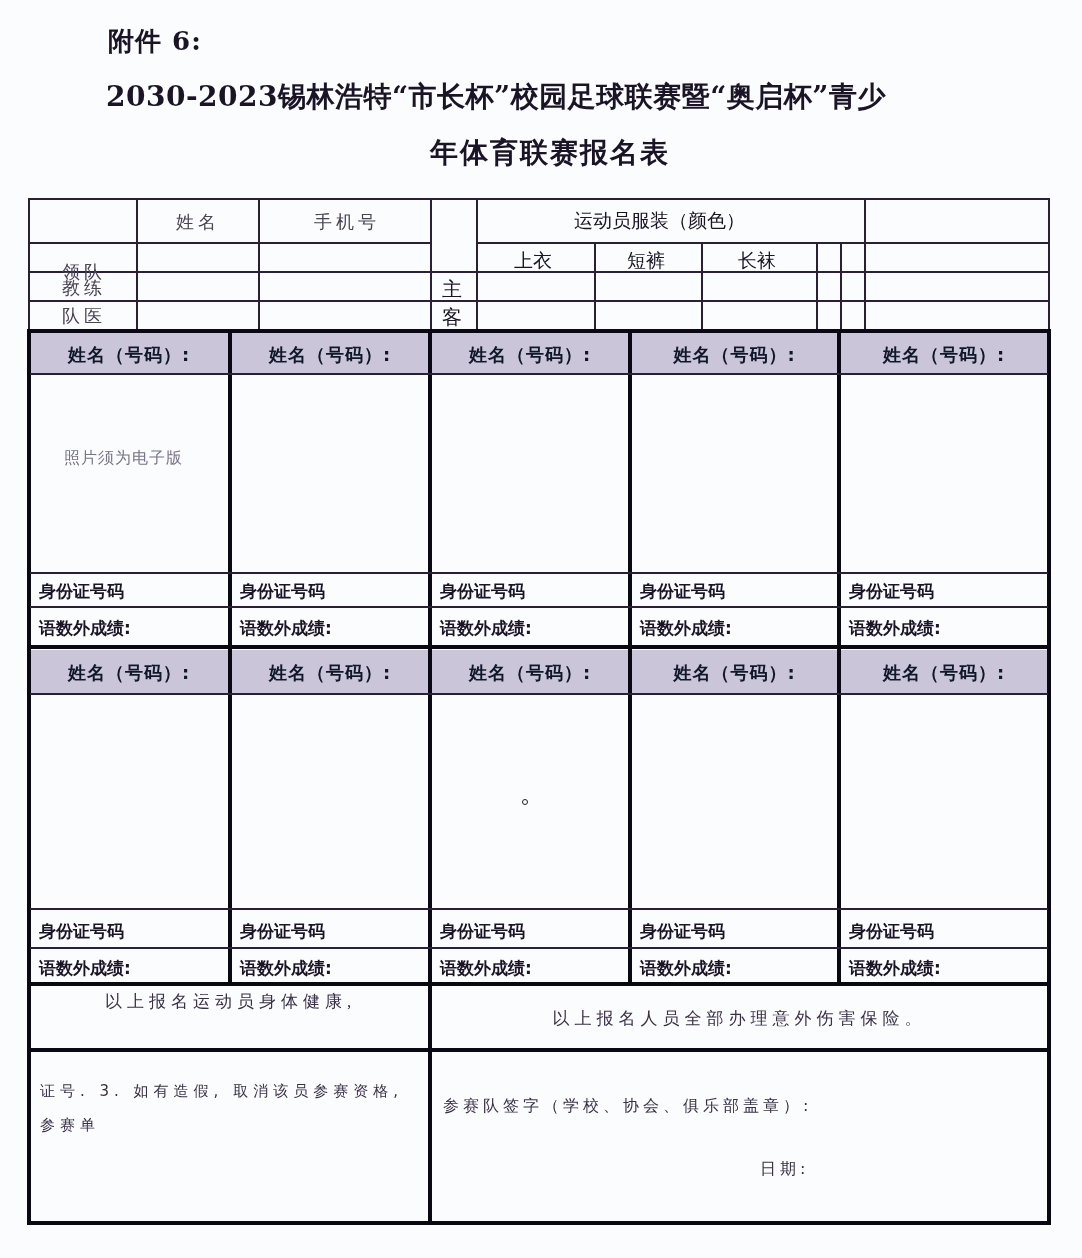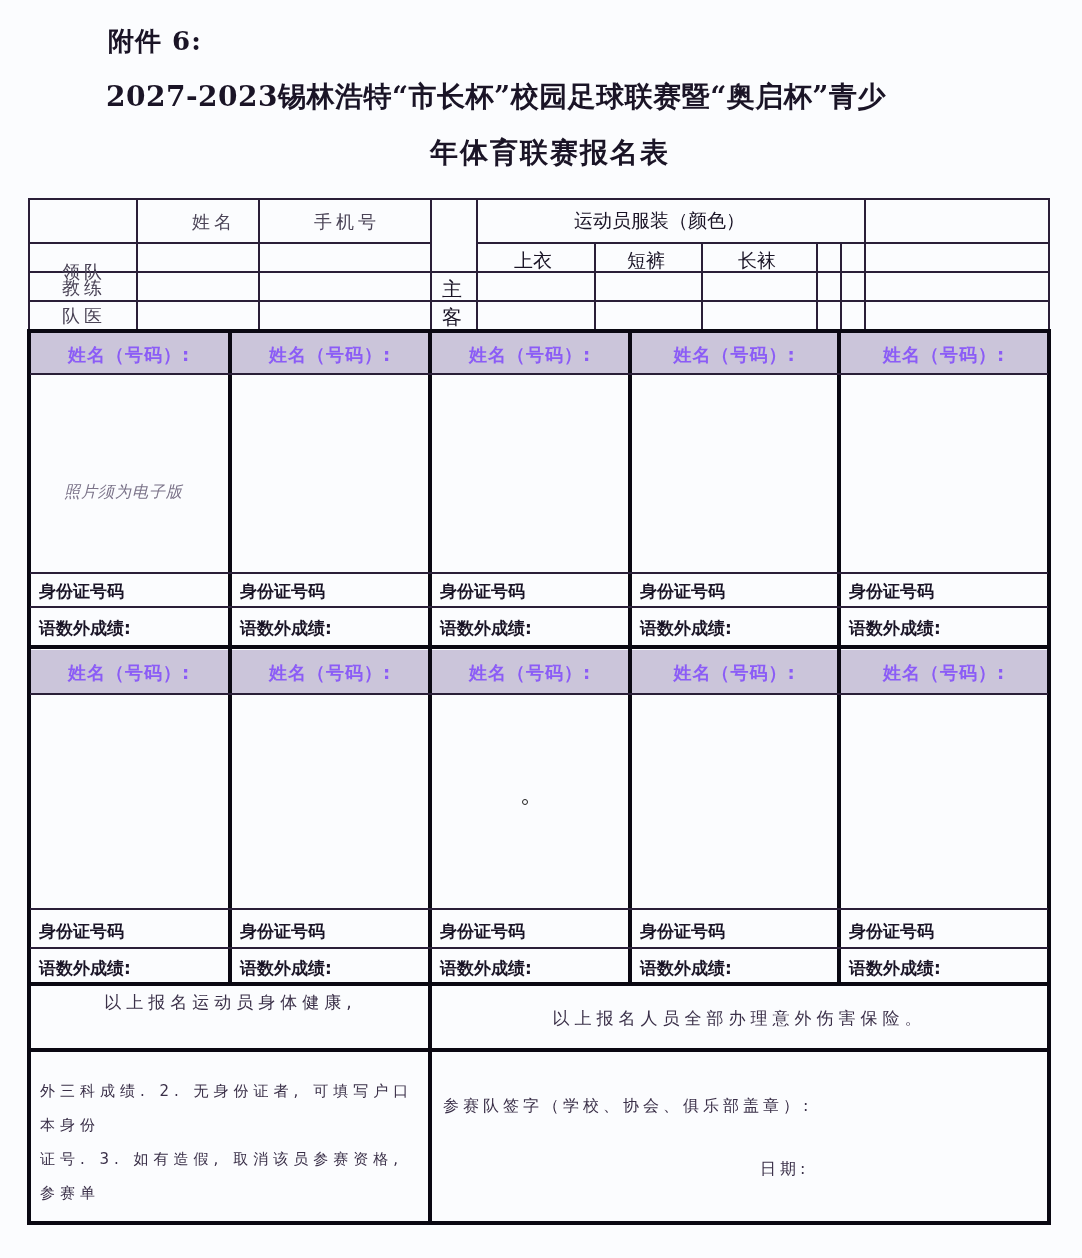--- a/index.html
+++ b/index.html
@@ -14,34 +14,34 @@
   
   .hl { position: absolute; height: 2px; background: #2a1f38; }
   .vl { position: absolute; width: 2px; background: #2a1f38; }
   .thk-h { position: absolute; height: 4px; background: #0a0812; }
   .thk-v { position: absolute; width: 4px; background: #0a0812; }
 
   .lbl-light { position: absolute; font-size: 18px; color: #4a4356; letter-spacing: 4px; }
   .lbl-dark { position: absolute; font-size: 20px; color: #1a1426; letter-spacing: 1px; }
 
   .hdr-band { position: absolute; background: #cbc5da; }
-  .hdr-text { position: absolute; font-size: 18px; font-weight: bold; text-align: center; letter-spacing: 1px; color: #8b5cf6; }
+  .hdr-text { position: absolute; font-size: 18px; font-weight: bold; text-align: center; letter-spacing: 1px; color: #0f172a; }
   .field-text { position: absolute; font-size: 17px; font-weight: bold; color: #1a1426; white-space: nowrap; }
   .note { position: absolute; font-size: 15px; color: #3a2f48; letter-spacing: 5px; line-height: 34px; }
   .center-note { position: absolute; font-size: 17px; color: #3a2f48; letter-spacing: 5px; text-align: center; line-height: 32px; }
   .photo-hint { position: absolute; font-size: 16px; color: #7a7288; letter-spacing: 1px; }
   .dot { position: absolute; width: 6px; height: 6px; border: 1.5px solid #222; border-radius: 50%; }
 </style>
 </head>
 <body>
 
 <div>
 
   <div class="abs attach">附件 6:</div>
-  <div class="abs title1">2027-2023锡林浩特“市长杯”校园足球联赛暨“奥启杯”青少</div>
+  <div class="abs title1">2030-2023锡林浩特“市长杯”校园足球联赛暨“奥启杯”青少</div>
   <div class="abs title2">年体育联赛报名表</div>
 
   <div>
 
     <div class="hl" style="left:28px; top:198px; width:1022px;"></div>
     <div class="hl" style="left:28px; top:242px; width:403px;"></div>
     <div class="hl" style="left:477px; top:242px; width:573px;"></div>
     <div class="hl" style="left:28px; top:271px; width:1022px;"></div>
     <div class="hl" style="left:28px; top:300px; width:1022px;"></div>
 
@@ -50,21 +50,21 @@
     <div class="vl" style="left:258px; top:198px; height:132px;"></div>
     <div class="vl" style="left:430px; top:198px; height:132px;"></div>
     <div class="vl" style="left:476px; top:198px; height:132px;"></div>
     <div class="vl" style="left:594px; top:242px; height:88px;"></div>
     <div class="vl" style="left:701px; top:242px; height:88px;"></div>
     <div class="vl" style="left:816px; top:242px; height:88px;"></div>
     <div class="vl" style="left:840px; top:242px; height:88px;"></div>
     <div class="vl" style="left:864px; top:198px; height:132px;"></div>
     <div class="vl" style="left:1048px; top:198px; height:132px;"></div>
 
-    <div class="lbl-light" style="left:192px; top:210px;">姓名</div>
+    <div class="lbl-light" style="left:176px; top:210px;">姓名</div>
     <div class="lbl-light" style="left:314px; top:210px;">手机号</div>
 
     <div class="lbl-light" style="left:62px; top:260px;">领队</div>
     <div class="lbl-light" style="left:62px; top:276px;">教练</div>
     <div class="lbl-light" style="left:62px; top:304px;">队医</div>
 
     <div class="abs" style="left:138px; top:244px; width:120px; height:27px;"></div>
     <div class="abs" style="left:260px; top:244px; width:170px; height:27px;"></div>
     <div class="abs" style="left:138px; top:273px; width:120px; height:27px;"></div>
     <div class="abs" style="left:260px; top:273px; width:170px; height:27px;"></div>
@@ -112,21 +112,21 @@
     <div class="hl" style="left:30px; top:908px; width:1018px;"></div>
     <div class="hl" style="left:30px; top:947px; width:1018px;"></div>
 
     <div class="hdr-text" style="left:30px; top:343px; width:198px;">姓名（号码）:</div>
     <div class="hdr-text" style="left:232px; top:343px; width:196px;">姓名（号码）:</div>
     <div class="hdr-text" style="left:432px; top:343px; width:196px;">姓名（号码）:</div>
     <div class="hdr-text" style="left:632px; top:343px; width:205px;">姓名（号码）:</div>
     <div class="hdr-text" style="left:841px; top:343px; width:206px;">姓名（号码）:</div>
 
     <div class="abs" style="left:31px; top:376px; width:196px; height:195px;"></div>
-    <div class="photo-hint" style="left:64px; top:482px;font-style:italic;">照片须为电子版</div>
+    <div class="photo-hint" style="left:64px; top:448px;">照片须为电子版</div>
     <div class="abs" style="left:233px; top:376px; width:194px; height:195px;"></div>
     <div class="abs" style="left:433px; top:376px; width:194px; height:195px;"></div>
     <div class="abs" style="left:633px; top:376px; width:203px; height:195px;"></div>
     <div class="abs" style="left:842px; top:376px; width:204px; height:195px;"></div>
 
     <div class="field-text" style="left:39px; top:580px;">身份证号码</div>
     <div class="field-text" style="left:240px; top:580px;">身份证号码</div>
     <div class="field-text" style="left:440px; top:580px;">身份证号码</div>
     <div class="field-text" style="left:640px; top:580px;">身份证号码</div>
     <div class="field-text" style="left:849px; top:580px;">身份证号码</div>
@@ -157,27 +157,26 @@
     <div class="field-text" style="left:849px; top:920px;">身份证号码</div>
 
     <div class="field-text" style="left:39px; top:957px;">语数外成绩:</div>
     <div class="field-text" style="left:240px; top:957px;">语数外成绩:</div>
     <div class="field-text" style="left:440px; top:957px;">语数外成绩:</div>
     <div class="field-text" style="left:640px; top:957px;">语数外成绩:</div>
     <div class="field-text" style="left:849px; top:957px;">语数外成绩:</div>
   </div>
 
   <div>
-    <div class="center-note" style="left:31px; top:986px; width:399px;">
+    <div class="center-note" style="left:31px; top:986px; width:399px;font-family:Liberation Serif, serif;">
       <div>以上报名运动员身体健康,</div>
     </div>
     <div class="center-note" style="left:432px; top:1002px; width:615px;">以上报名人员全部办理意外伤害保险。</div>
 
     <div class="note" style="left:40px; top:1074px; width:388px;">
-      <div>外三科成绩. 2. 无身份证者, 可填写户口本身份</div>
       <div>证号. 3. 如有造假, 取消该员参赛资格, 参赛单</div>
 
     </div>
 
     <div class="abs" style="left:443px; top:1096px; font-size:16px; color:#3a2f48; letter-spacing:4px;">参赛队签字（学校、协会、俱乐部盖章）:</div>
     <div class="abs" style="left:760px; top:1159px; font-size:16px; color:#3a2f48; letter-spacing:4px;">日期:</div>
     <div class="abs" style="left:433px; top:1053px; width:613px; height:167px;"></div>
   </div>
 </div>
 

